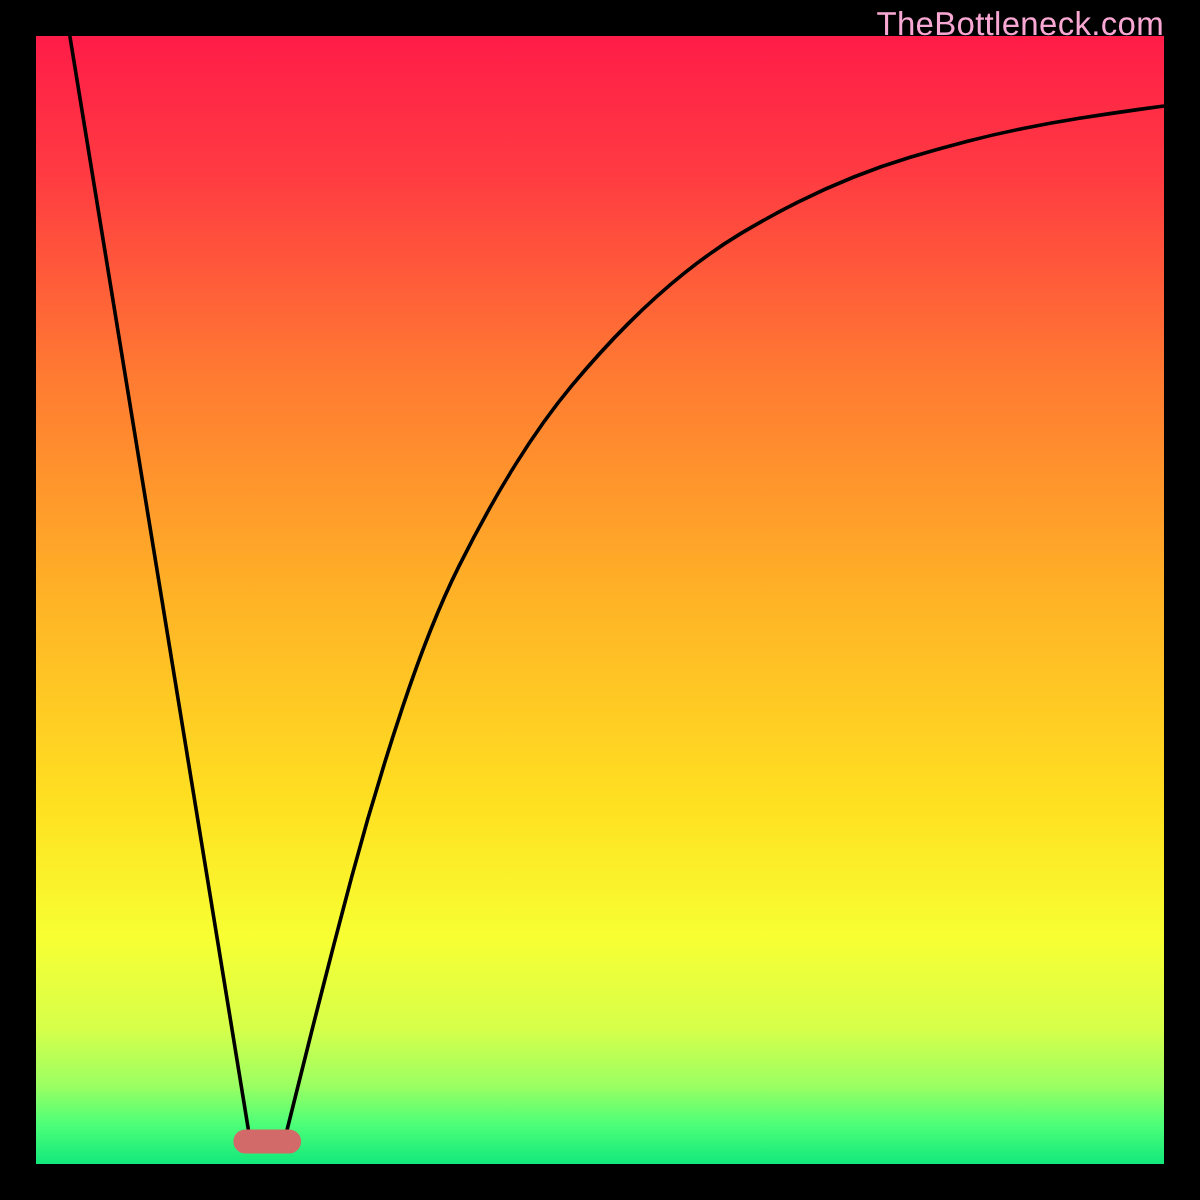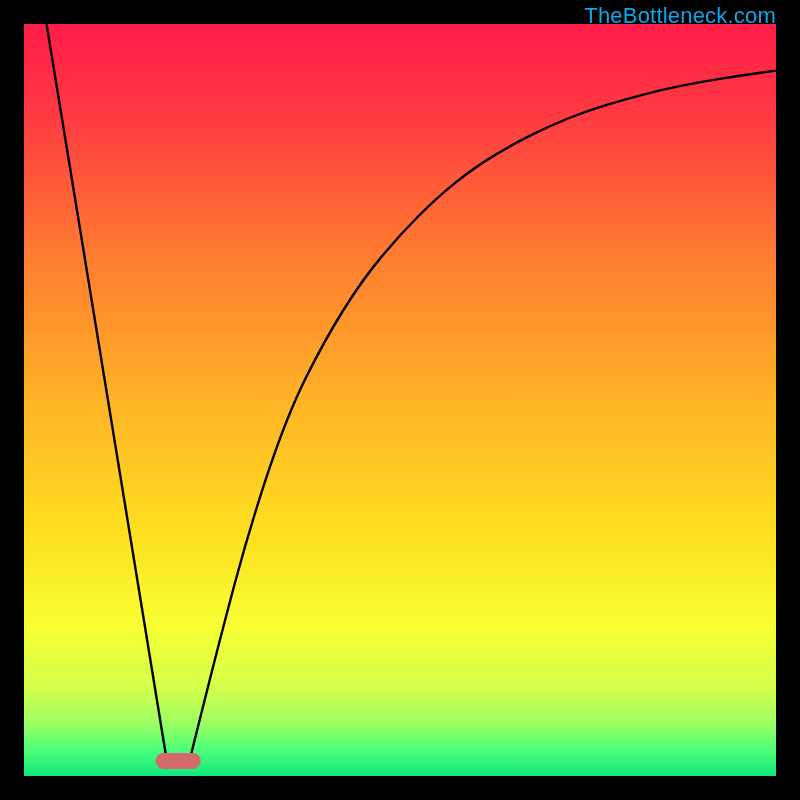--- a/index.html
+++ b/index.html
@@ -23,21 +23,21 @@
     position: absolute;
     left: 0;
     top: 0;
     width: 752px;
     height: 752px;
   }
   .watermark {
     position: absolute;
     top: 3px;
     right: 24px;
-    color: #0ea5e9;
+    color: #f9a8d4;
     font-size: 22px;
     font-weight: 500;
     letter-spacing: 0.2px;
     user-select: none;
   }
   svg { display: block; }
 </style>
 </head>
 <body>
 

